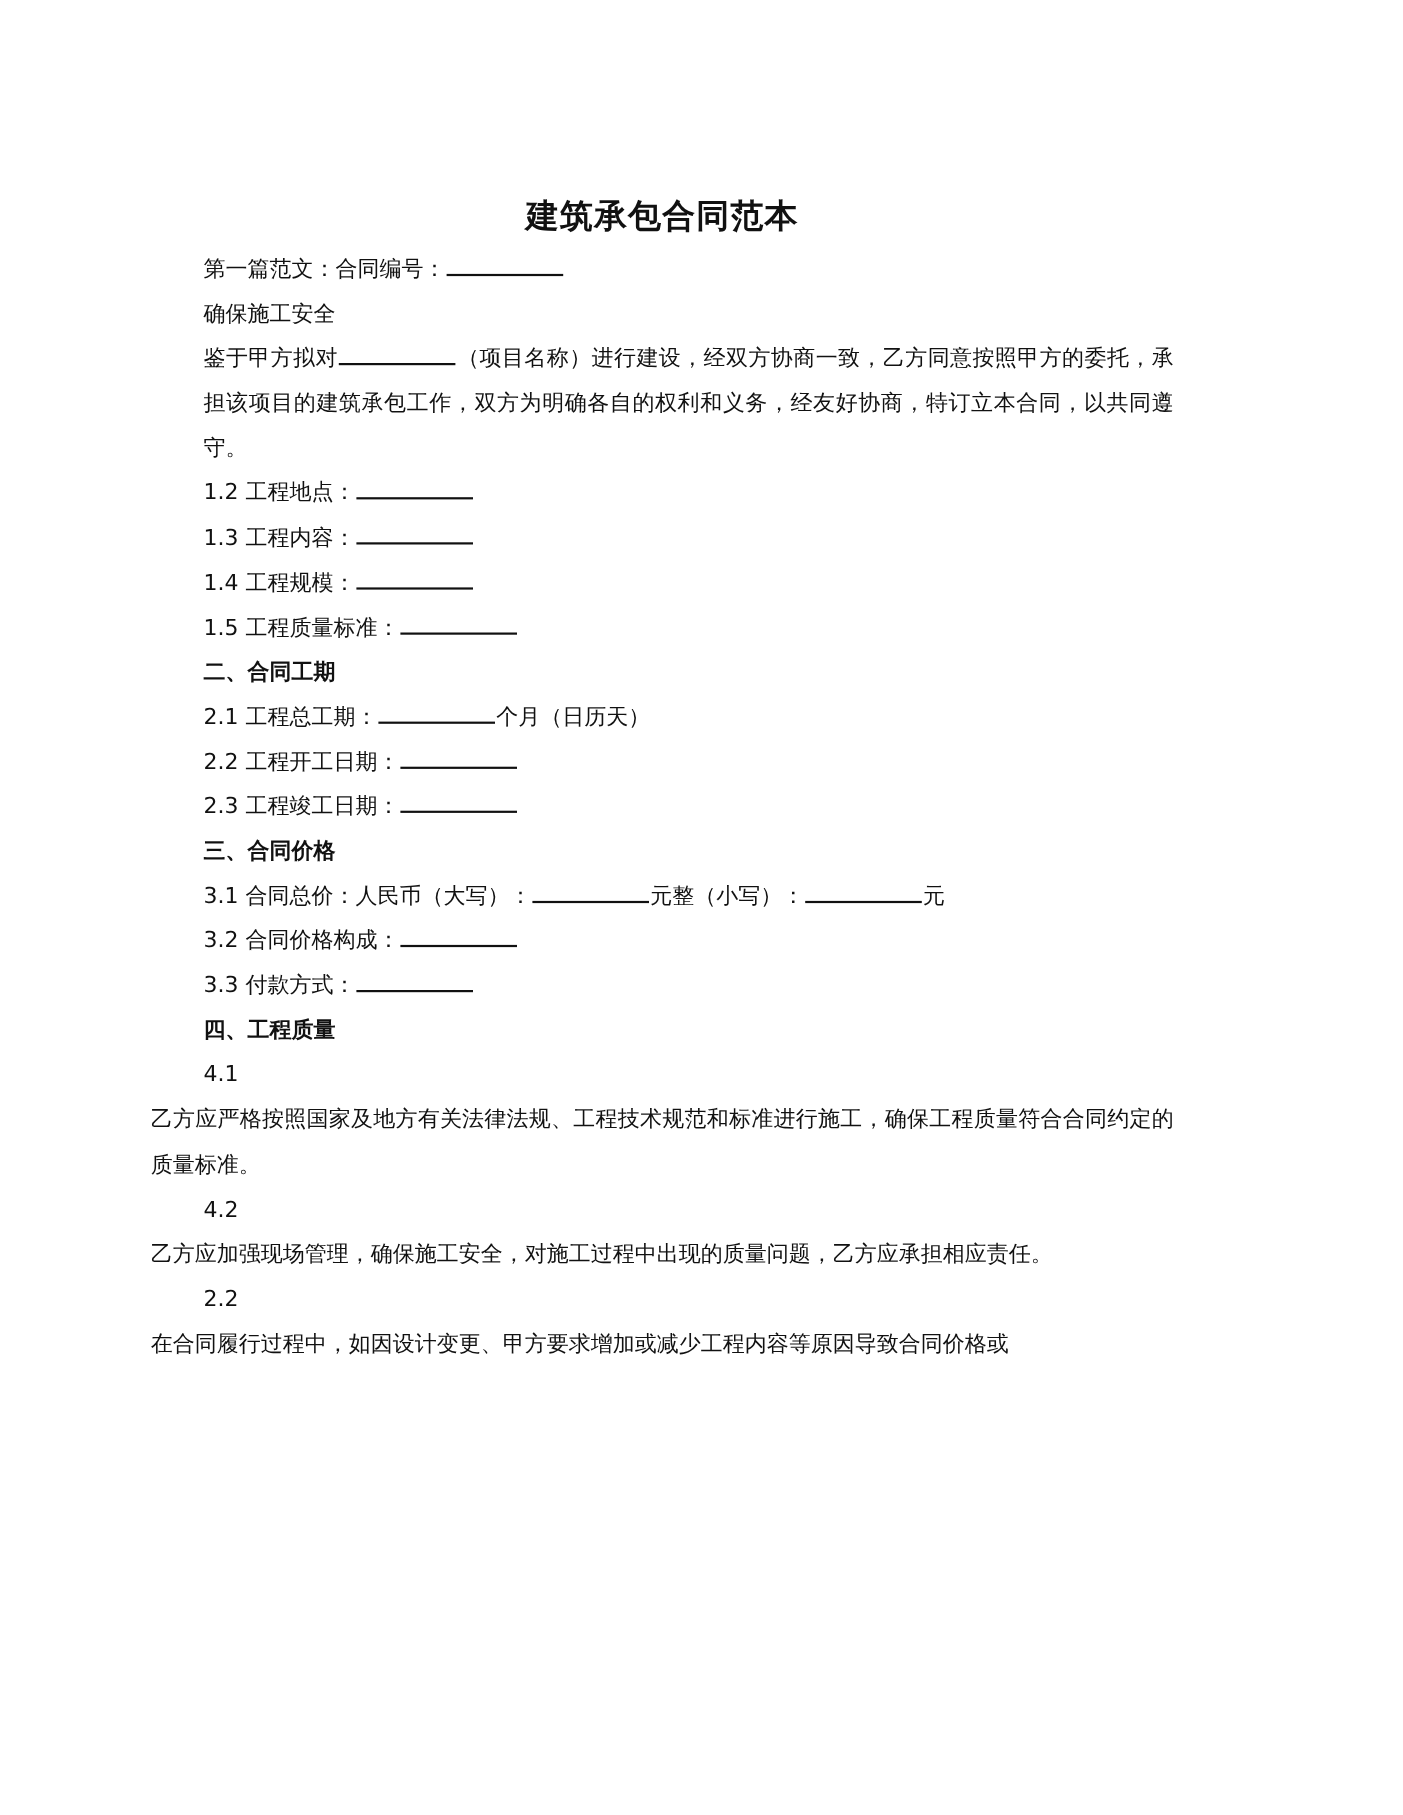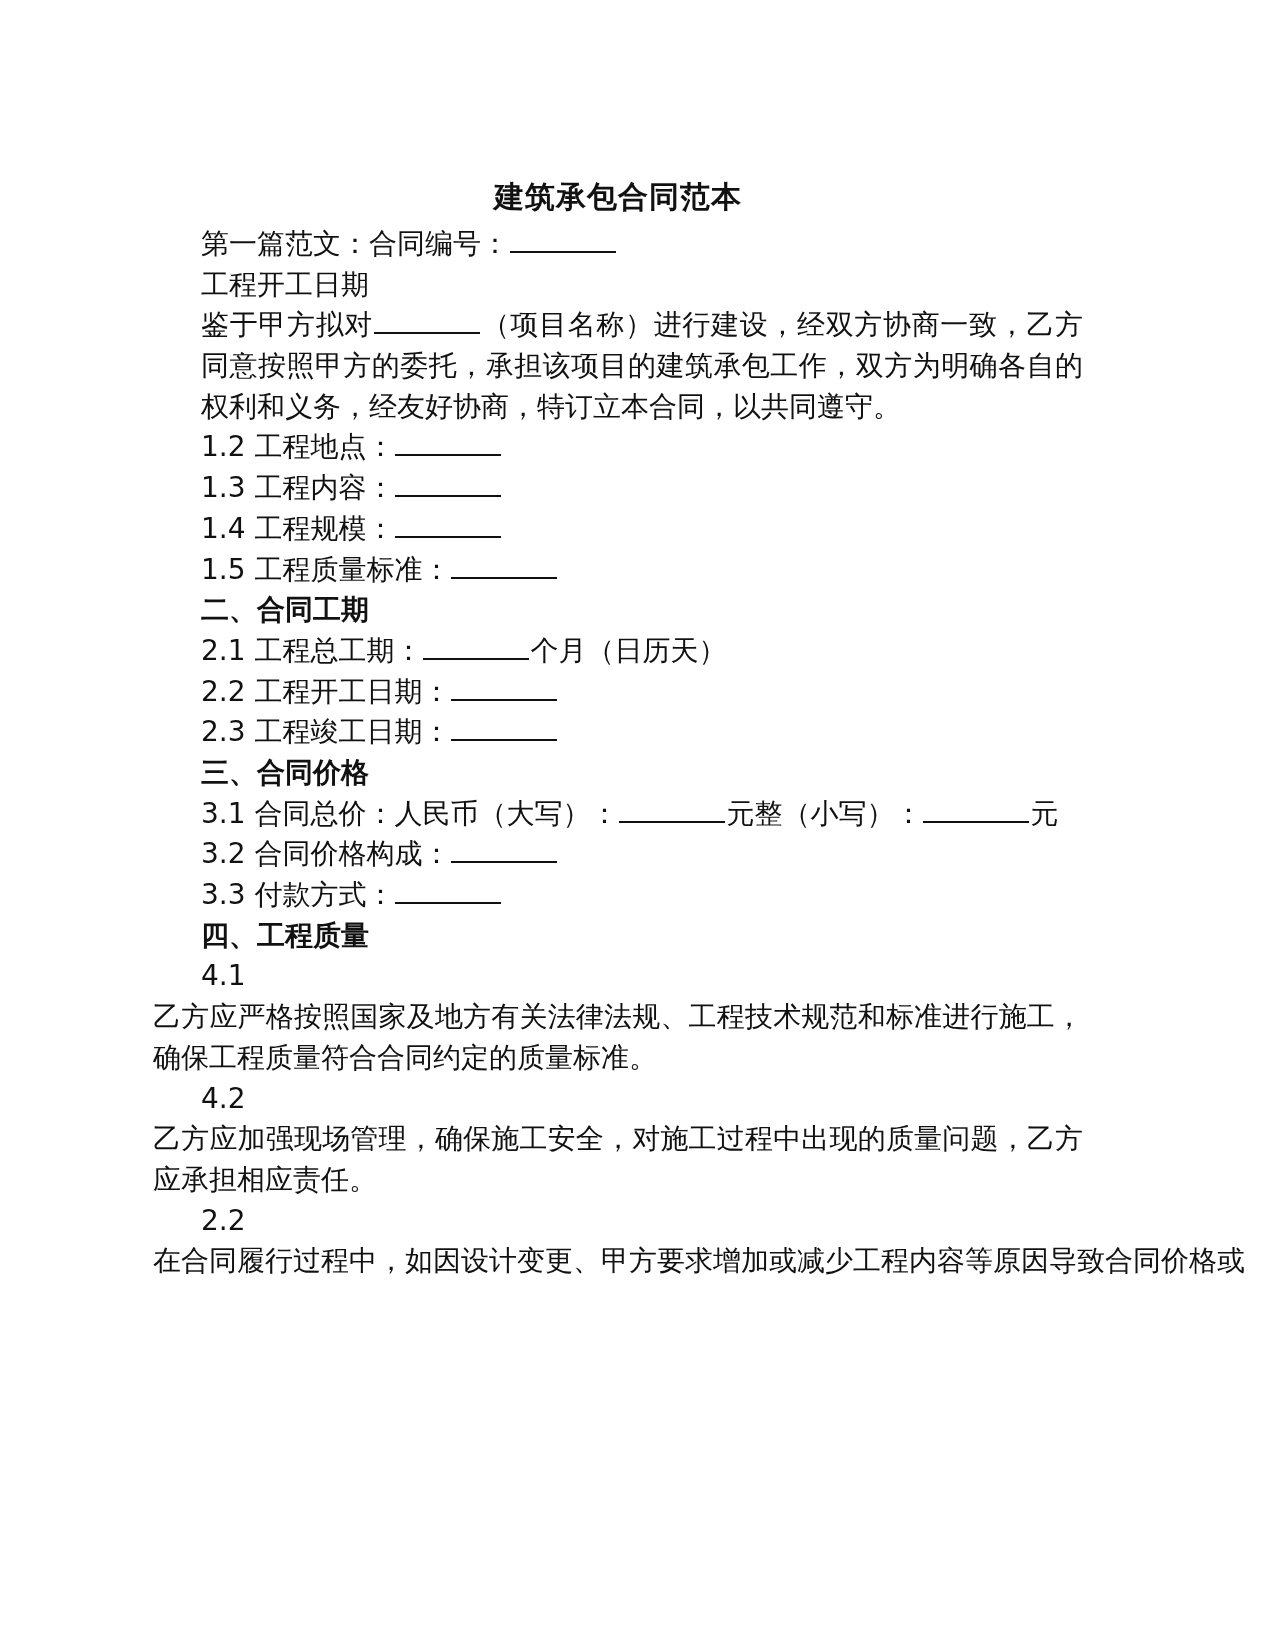--- a/index.html
+++ b/index.html
@@ -1,33 +1,33 @@
 <!DOCTYPE html>
 <html><head>
 <meta charset="utf-8">
 <style>
   html, body { margin: 0; padding: 0; background: #ffffff; }
   body { width: 1275px; height: 1650px; position: relative; overflow: hidden;
          font-family: "DejaVu Sans", "Liberation Sans", sans-serif; color: #111; }
-  .page { position: absolute; left: 153px; top: 170px; width: 930px; }
+  .page { position: absolute; left: 137px; top: 170px; width: 930px; }
   .title { text-align: center; font-size: 30px; font-weight: bold; height: 54px; line-height: 54px; margin-bottom: 0; letter-spacing: 1px; }
-  .p { font-size: 28px; line-height: 40.7px; height: 40.7px; white-space: nowrap; }
+  .p { font-size: 20px; line-height: 40.7px; height: 40.7px; white-space: nowrap; }
   .ind { padding-left: 48px; }
   .h { font-weight: bold; }
   .wrap { white-space: normal; height: auto; text-align: justify; }
   .blank { display: inline-block; width: 106px; border-bottom: 2px solid #111; height: 18px; vertical-align: baseline; margin: 0 1px; }
 </style>
 </head>
 <body>
 
 <div class="page">
   <div class="title">建筑承包合同范本</div>
 
   <div class="p ind"><span>第一篇范文：合同编号：</span><span class="blank"></span></div>
-  <div class="p ind">工程开工日期</div>
+  <div class="p ind">确保施工安全</div>
   <div class="p ind wrap"><span>鉴于甲方拟对</span><span class="blank"></span><span>（项目名称）进行建设，经双方协商一致，乙方同意按照甲方的委托，承担该项目的建筑承包工作，双方为明确各自的权利和义务，经友好协商，特订立本合同，以共同遵守。</span></div>
 
   <div class="p ind"><span>1.2 工程地点：</span><span class="blank"></span></div>
   <div class="p ind"><span>1.3 工程内容：</span><span class="blank"></span></div>
   <div class="p ind"><span>1.4 工程规模：</span><span class="blank"></span></div>
   <div class="p ind"><span>1.5 工程质量标准：</span><span class="blank"></span></div>
 
   <div class="p ind h">二、合同工期</div>
   <div class="p ind"><span>2.1 工程总工期：</span><span class="blank"></span><span>个月（日历天）</span></div>
   <div class="p ind"><span>2.2 工程开工日期：</span><span class="blank"></span></div>

